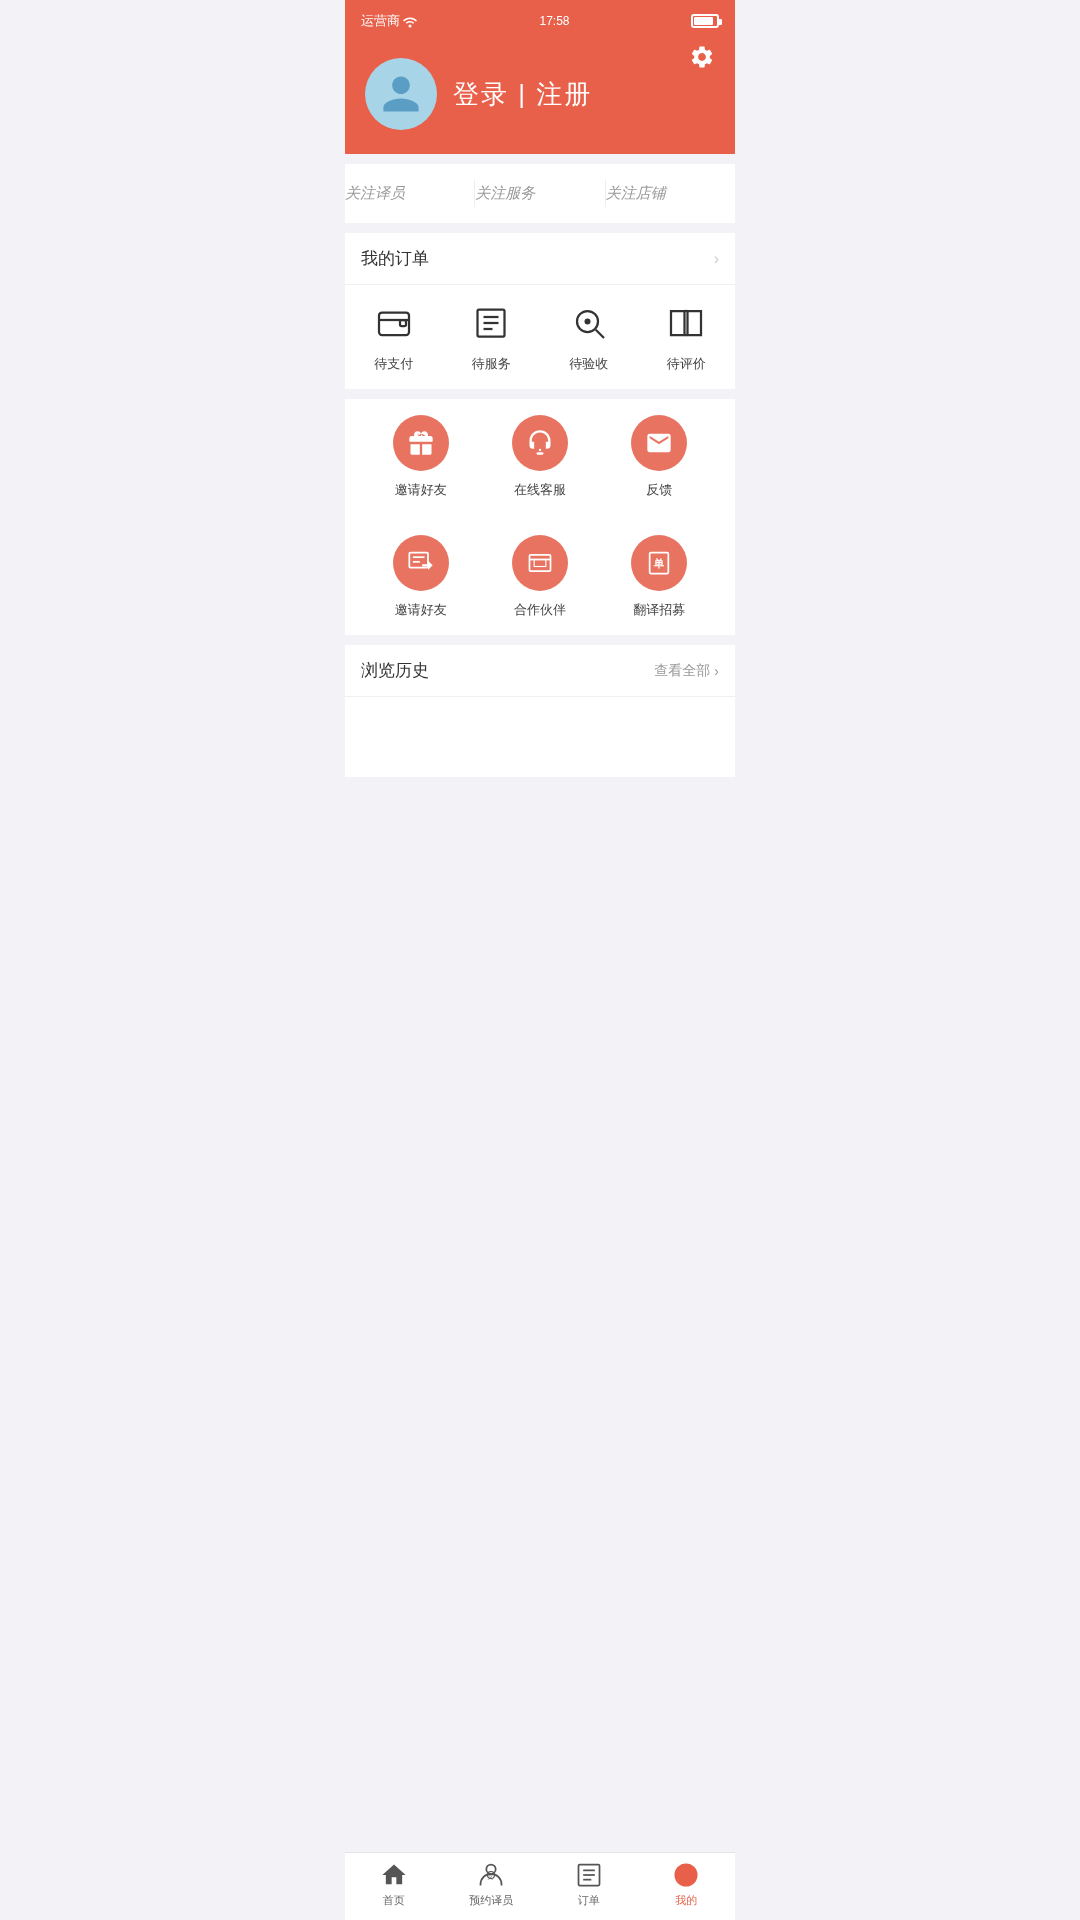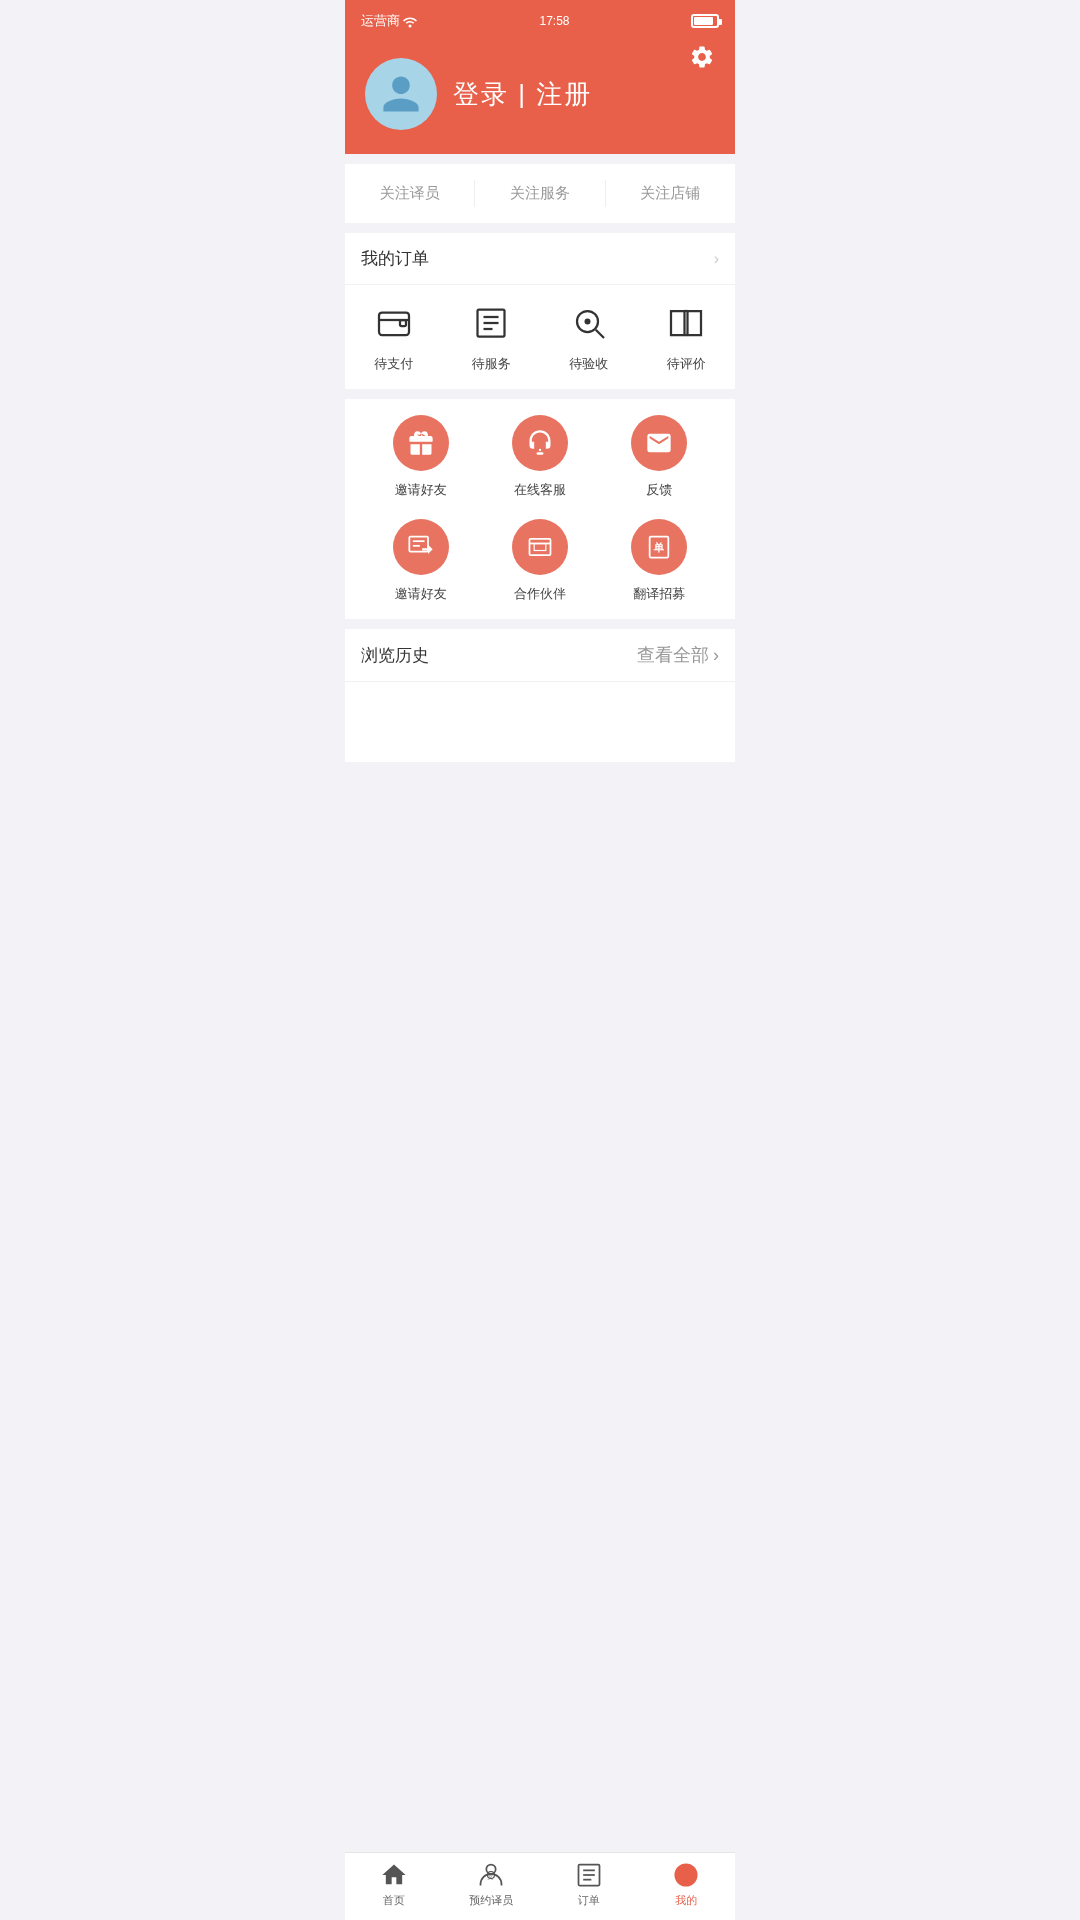--- a/index.html
+++ b/index.html
@@ -87,26 +87,27 @@
       padding: 0;
     }
 
     
     .follow-tabs {
       display: flex;
       padding: 16px 0;
     }
     .follow-tab {
       flex: 1;
-      text-align: center;
+      text-align: left;
       font-size: 15px;
       color: #999;
       cursor: pointer;
       padding: 4px 0;
       border-right: 1px solid #eee;
+      font-style: italic;
     }
     .follow-tab:last-child { border-right: none; }
 
     
     .section-header {
       display: flex;
       justify-content: space-between;
       align-items: center;
       padding: 14px 16px 14px;
       border-bottom: 1px solid #f0f0f0;
@@ -144,21 +145,21 @@
 
     
     .tools-card {
       background: white;
       margin: 0 0 10px 0;
       padding: 16px;
     }
     .tools-grid {
       display: grid;
       grid-template-columns: repeat(3, 1fr);
-      gap: 20px 0;
+      gap: 36px 0;
     }
     .tool-item {
       display: flex;
       flex-direction: column;
       align-items: center;
       gap: 10px;
       cursor: pointer;
     }
     .tool-icon-circle {
       width: 56px;
@@ -186,21 +187,21 @@
       justify-content: space-between;
       align-items: center;
       padding: 14px 16px;
       border-bottom: 1px solid #f0f0f0;
       gap: 20px;
     }
     .view-all {
       display: flex;
       align-items: center;
       gap: 4px;
-      font-size: 18px;
+      font-size: 14px;
       color: #999;
       cursor: pointer;
     }
     .history-content {
       min-height: 80px;
       padding: 16px;
     }
 
     
     .bottom-nav {

